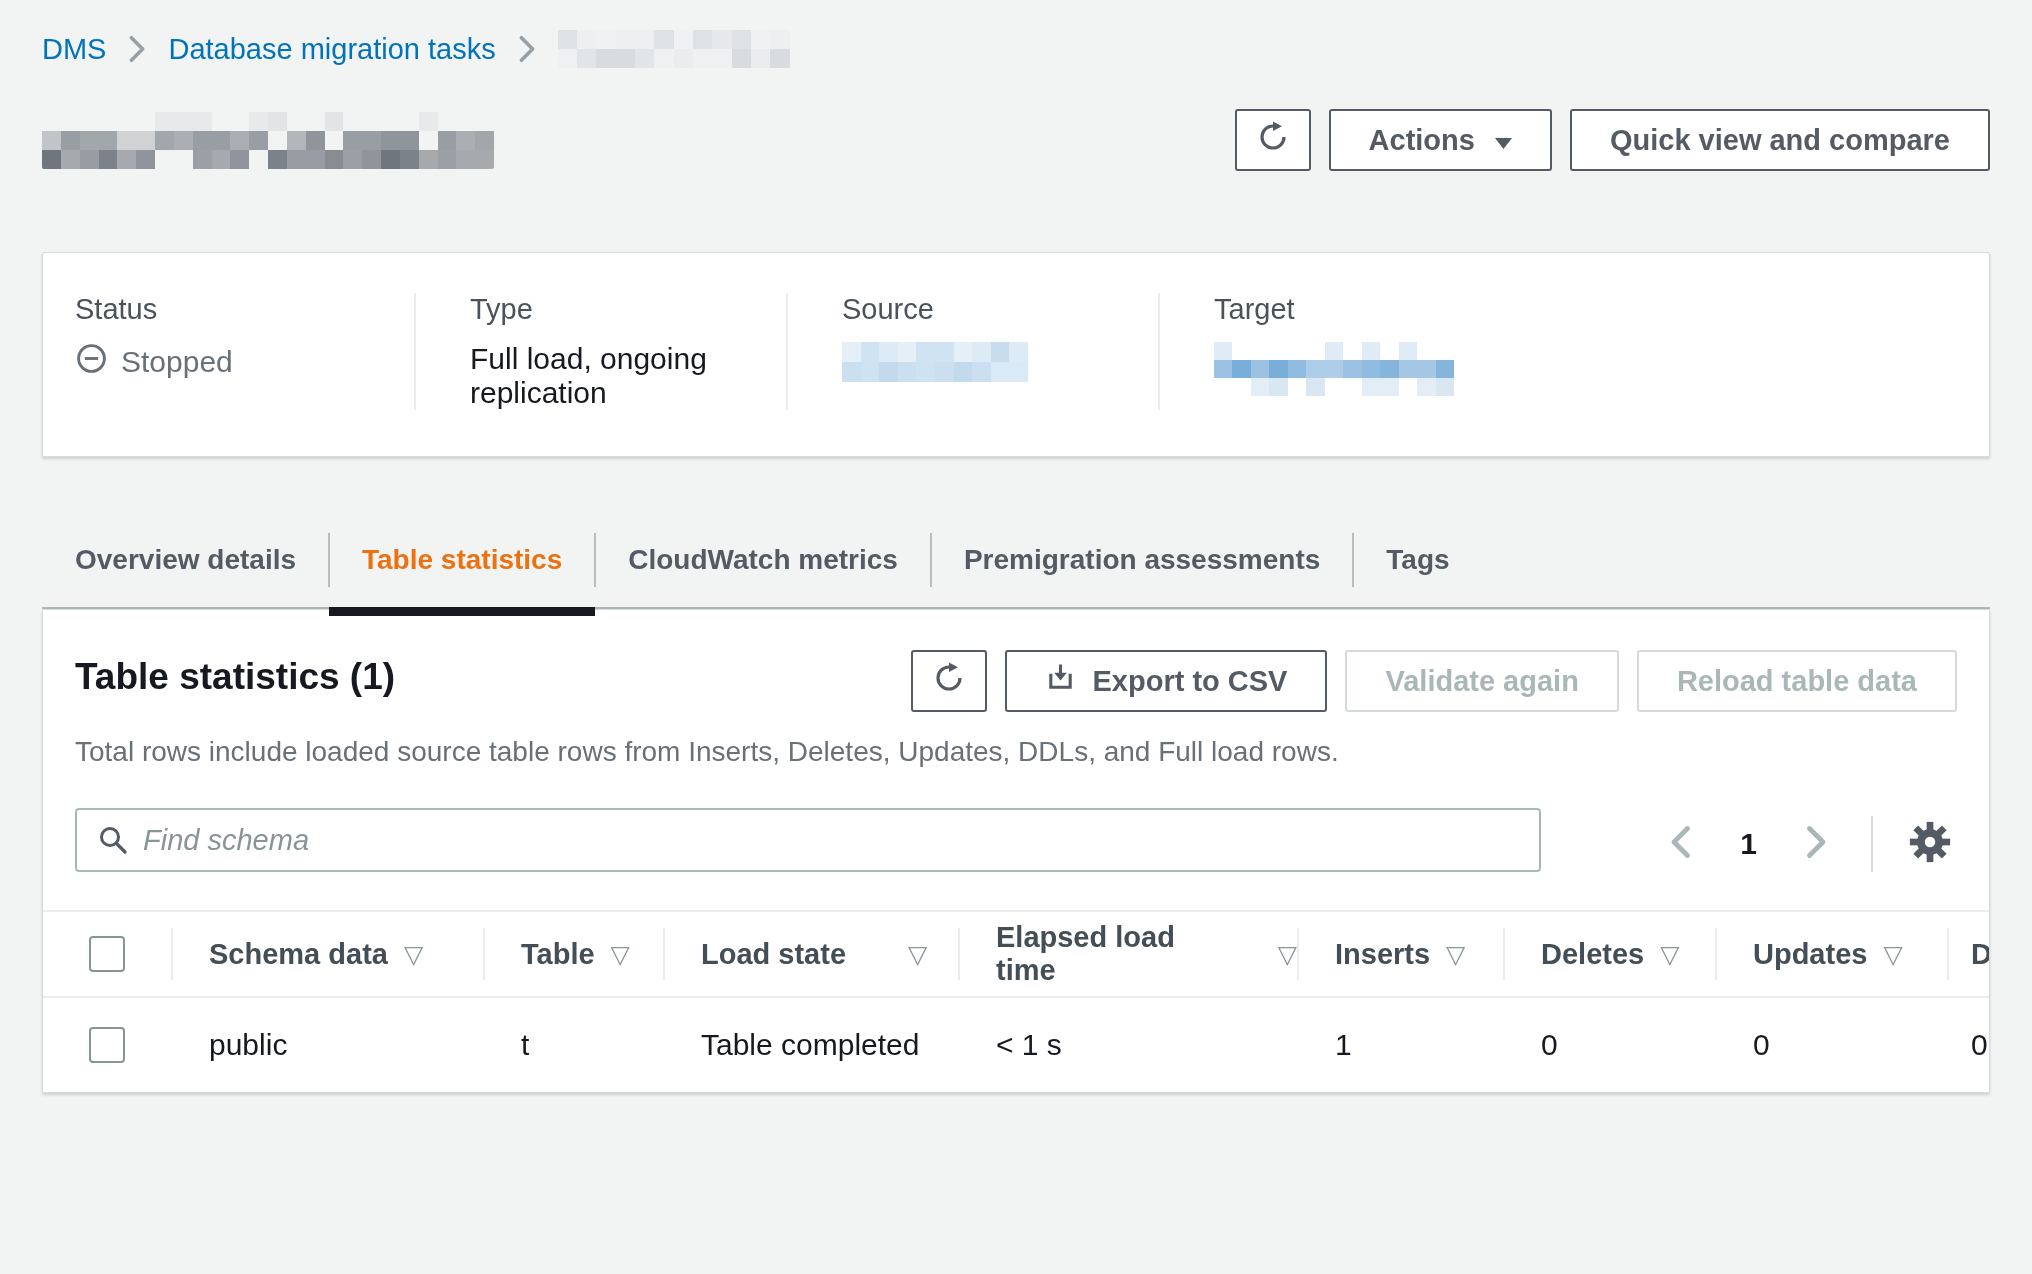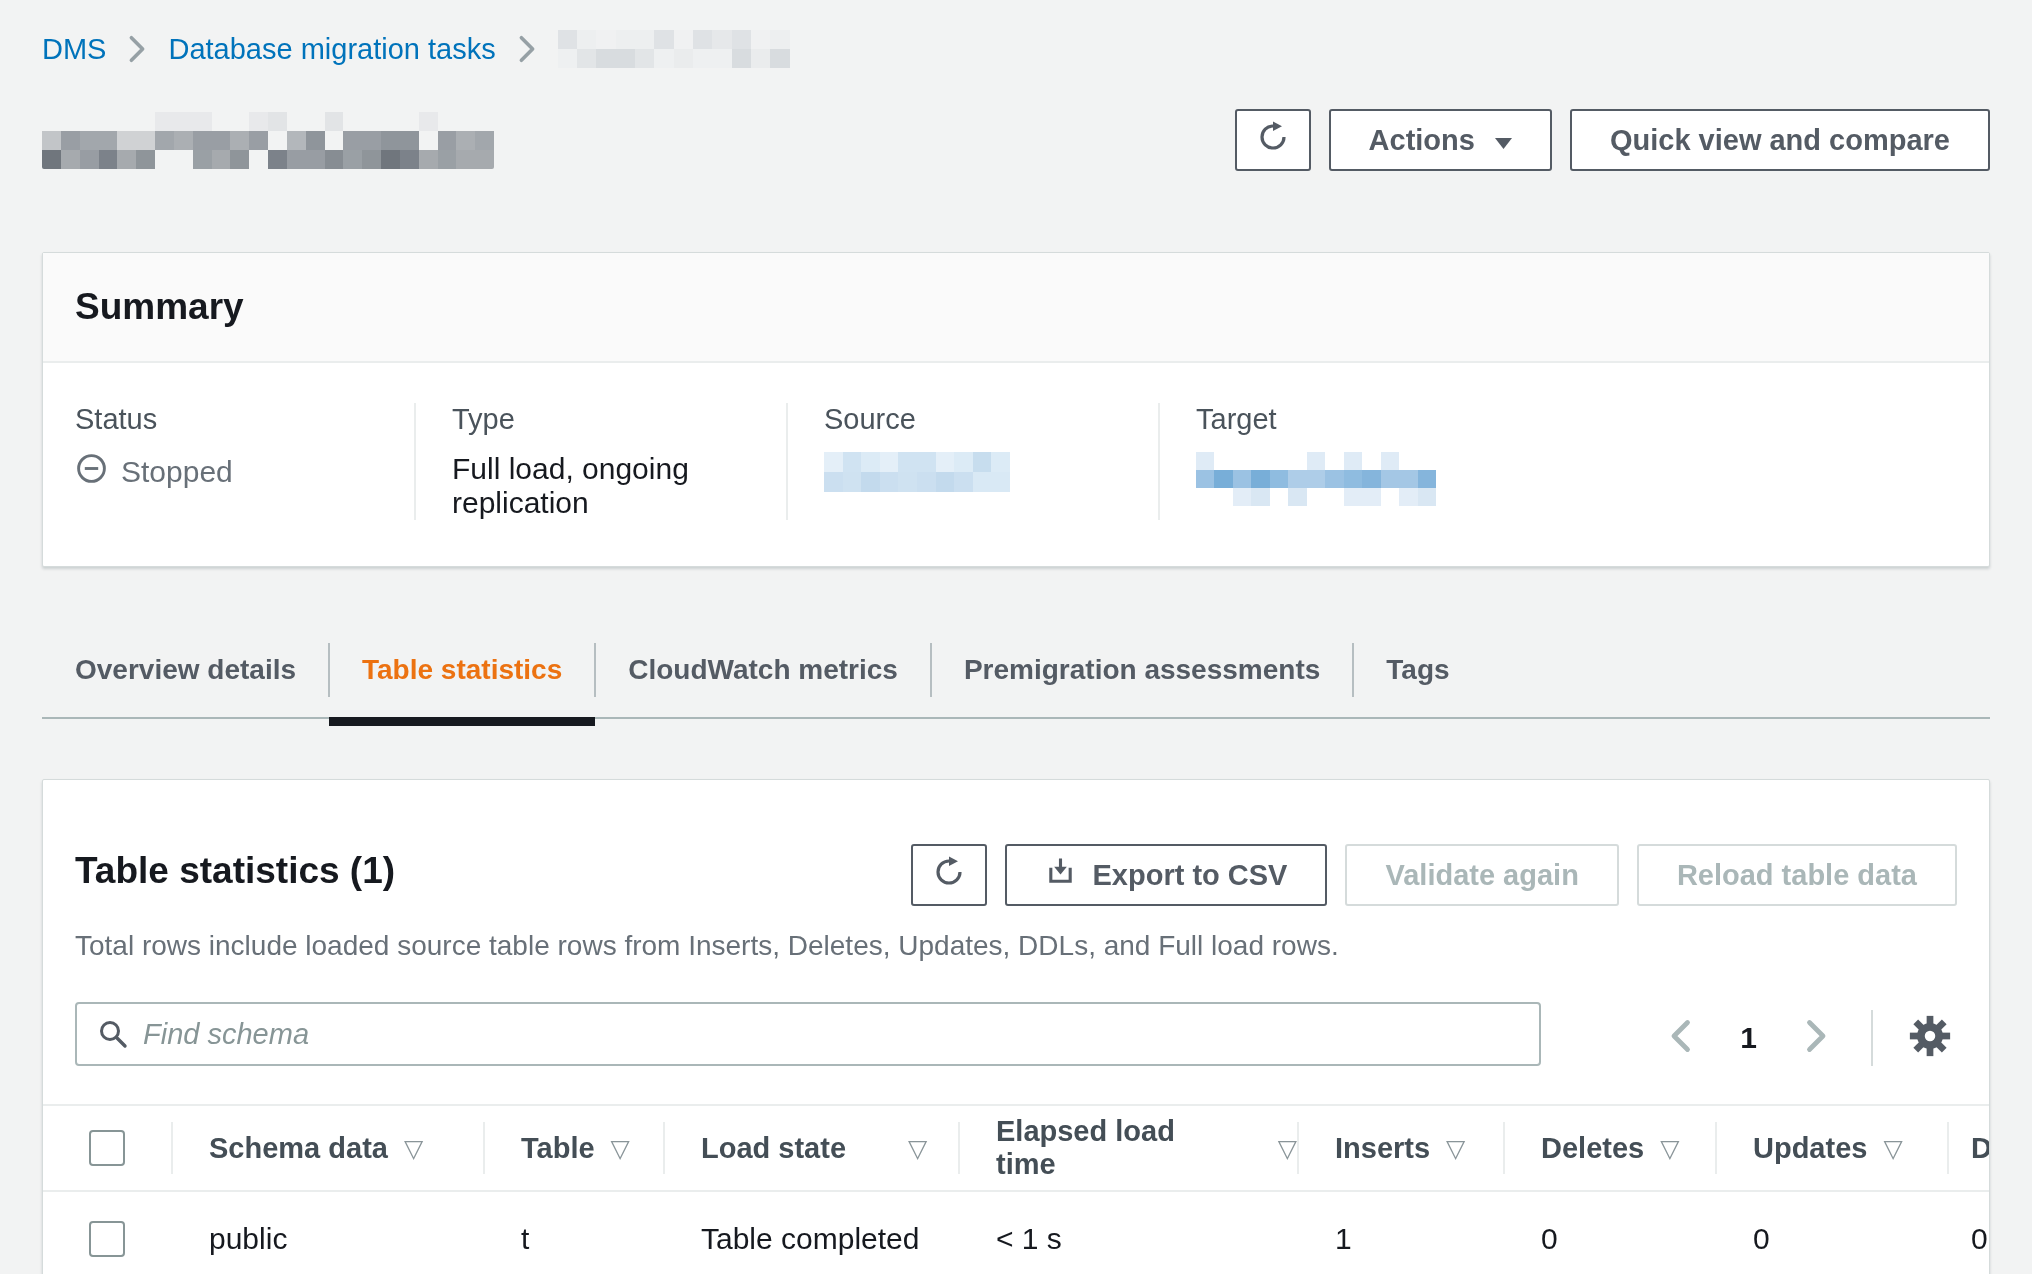--- a/index.html
+++ b/index.html
@@ -32,40 +32,40 @@
 
   
   .card { background:#fff; border:1px solid var(--border, #d5dbdb); border-radius:2px;
           box-shadow:0 2px 3px rgba(0,28,36,0.16); }
 
   
   .summary-card { margin-top:80px; }
   .summary-head { background:#fafafa; border-bottom:2px solid var(--divider, #eaeded); padding:33px 32px; }
   .summary-title { font-size:37px; font-weight:700; }
   .summary-body { display:flex; padding:40px 0 46px; }
-  .field { padding-left:36px; }
+  .field { padding-left:54px; }
   .field.f1 { flex:0 0 371px; padding-left:32px; }
   .field.f2, .field.f3 { flex:0 0 372px; }
   .field.f4 { flex:1; }
   .field.f2, .field.f3, .field.f4 { border-left:2px solid var(--divider, #eaeded); }
   .field-label { font-size:29px; color:#4a535b; margin-bottom:16px; }
   .field-value { font-size:30px; color:var(--text, #16191f); }
   .status-value { display:flex; align-items:center; gap:13px; color:var(--muted, #687078); font-size:30px; }
 
   
   .tab-bar { margin-top:56px; display:flex; border-bottom:2px solid #aab7b8; height:96px; }
   .tab { position:relative; display:flex; align-items:center; padding:0 33px; font-size:28px; font-weight:700;
          color:var(--secondary, #545b64); cursor:pointer; }
   .tab:not(:first-child)::before { content:''; position:absolute; left:-1px; top:50%; transform:translateY(-50%);
          width:2px; height:54px; background:#b6bec1; }
   .tab.active { color:var(--accent, #ec7211); }
   .tab.active::after { content:''; position:absolute; left:0; right:0; bottom:-9px; height:9px; background:#16191f; }
 
   
-  .stats-card { margin-top:60px; padding-top:64px; overflow:hidden; }
+  .stats-card { padding-top:40px; overflow:hidden; }
   .stats-head { padding:0 32px; display:flex; justify-content:space-between; align-items:flex-start; }
   .stats-title { font-size:37px; font-weight:700; padding-top:6px; }
   .stats-buttons { display:flex; gap:18px; }
   .stats-desc { padding:0 32px; margin-top:24px; font-size:28px; color:var(--muted, #687078); }
 
   .filter-row { padding:0 32px; margin-top:40px; display:flex; align-items:flex-end; }
   .search-wrap { position:relative; width:1466px; }
   .search-wrap svg { position:absolute; left:22px; top:16px; }
   .search-input { width:100%; height:64px; border:2px solid #aab7b8; border-radius:4px; padding:0 20px 0 66px;
                   font-size:29px; font-family:inherit; color:var(--text,#16191f); background:#fff; }
@@ -232,23 +232,20 @@
             </svg>
         </span>
       </button>
       <button class="btn">
         <span>Quick view and compare</span>
       </button>
     </div>
   </div>
 
   <div class="card summary-card">
-    <div class="summary-head">
-      <span class="summary-title">Summary</span>
-    </div>
     <div class="summary-body">
       <div class="field f1">
         <div class="field-label">Status</div>
         <div class="status-value">
           <span>
             <svg width="33" height="33" viewBox="0 0 32 32">
                 <circle cx="16" cy="16" r="12.5" fill="none" stroke="#687078" stroke-width="2.8"></circle>
                 <line x1="9.5" y1="16" x2="22.5" y2="16" stroke="#687078" stroke-width="2.8"></line>
               </svg>
           </span>

